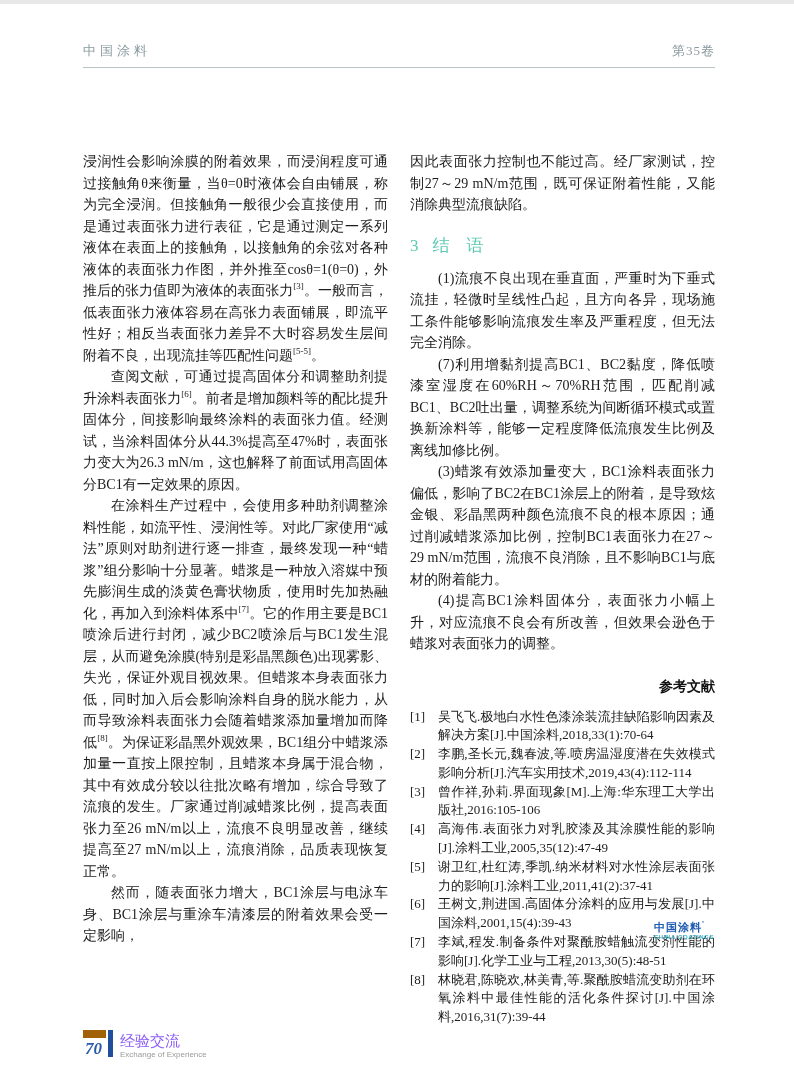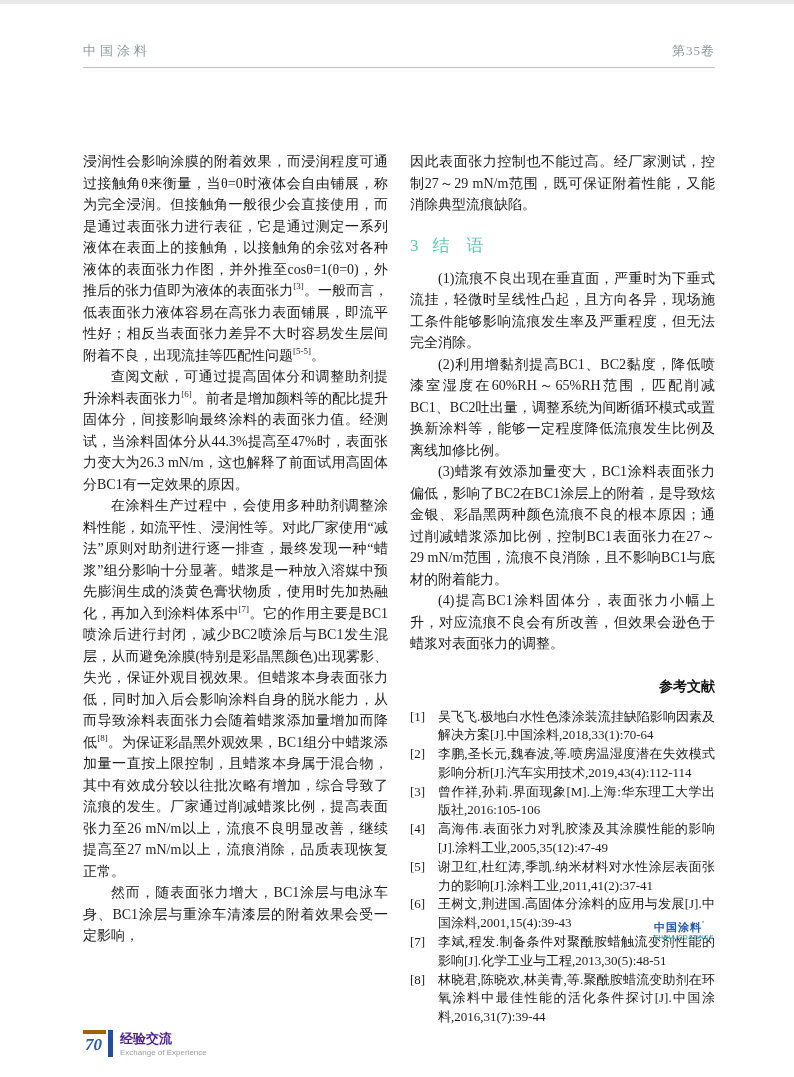--- a/index.html
+++ b/index.html
@@ -64,37 +64,37 @@
   }
   .brand-cn{font-size:11px;font-weight:bold;color:#1e5bb0;letter-spacing:1px;white-space:nowrap;}
   .brand-mark{font-size:7px;vertical-align:super;color:#1e5bb0;}
   .brand-en{font-size:6px;font-weight:bold;color:#3ab5cc;letter-spacing:0.6px;margin-top:1px;}
   
   .page-footer{
     position:absolute;left:83px;top:1026px;
     display:flex;align-items:flex-start;
   }
   .pn-wrap{
-    border-top:4px solid #a16207;
+    border-top:8px solid #a16207;
     padding:1px 4px 0 2px;
   }
   .pn{
     font-style:italic;font-weight:bold;
     font-size:17px;color:#2a5caa;
     font-family:"Liberation Serif","DejaVu Serif",serif;
   }
   .footer-bar{
     width:5px;height:27px;background:#1f4e9c;
     margin:0 7px 0 2px;
   }
   .footer-labels{
     font-family:"Liberation Sans","DejaVu Sans",sans-serif;
     padding-top:2px;
   }
-  .footer-cn{font-size:13px;font-weight:bold;color:#4c1d95;line-height:1.15;}
+  .footer-cn{font-size:15px;font-weight:normal;color:#8b5cf6;line-height:1.15;}
   .footer-en{font-size:8px;color:#9a9a9a;margin-top:1px;}
 </style>
 </head>
 <body>
 
 <div class="page">
 
   <header class="page-header">
     <span class="journal-name">中国涂料</span>
     <span class="volume-label">第35卷</span>
@@ -110,21 +110,21 @@
     </section>
 
     <section class="col">
       <p class="body-par no-indent">因此表面张力控制也不能过高。经厂家测试，控制27～29 mN/m范围，既可保证附着性能，又能消除典型流痕缺陷。</p>
 
       <h2 class="section-heading">
         <span class="sec-num">3</span><span class="sec-title">结　语</span>
       </h2>
 
       <p class="body-par">(1)流痕不良出现在垂直面，严重时为下垂式流挂，轻微时呈线性凸起，且方向各异，现场施工条件能够影响流痕发生率及严重程度，但无法完全消除。</p>
-      <p class="body-par">(2)利用增黏剂提高BC1、BC2黏度，降低喷漆室湿度在60%RH～65%RH范围，匹配削减BC1、BC2吐出量，调整系统为间断循环模式或置换新涂料等，能够一定程度降低流痕发生比例及离线加修比例。</p>
+      <p class="body-par">(7)利用增黏剂提高BC1、BC2黏度，降低喷漆室湿度在60%RH～70%RH范围，匹配削减BC1、BC2吐出量，调整系统为间断循环模式或置换新涂料等，能够一定程度降低流痕发生比例及离线加修比例。</p>
       <p class="body-par">(3)蜡浆有效添加量变大，BC1涂料表面张力偏低，影响了BC2在BC1涂层上的附着，是导致炫金银、彩晶黑两种颜色流痕不良的根本原因；通过削减蜡浆添加比例，控制BC1表面张力在27～29 mN/m范围，流痕不良消除，且不影响BC1与底材的附着能力。</p>
       <p class="body-par">(4)提高BC1涂料固体分，表面张力小幅上升，对应流痕不良会有所改善，但效果会逊色于蜡浆对表面张力的调整。</p>
 
       <h3 class="refs-title">参考文献</h3>
 
       <div class="ref">
         <span class="ref-label">[1]</span>
         <span class="ref-text">吴飞飞.极地白水性色漆涂装流挂缺陷影响因素及解决方案[J].中国涂料,2018,33(1):70-64</span>
       </div>
       <div class="ref">

